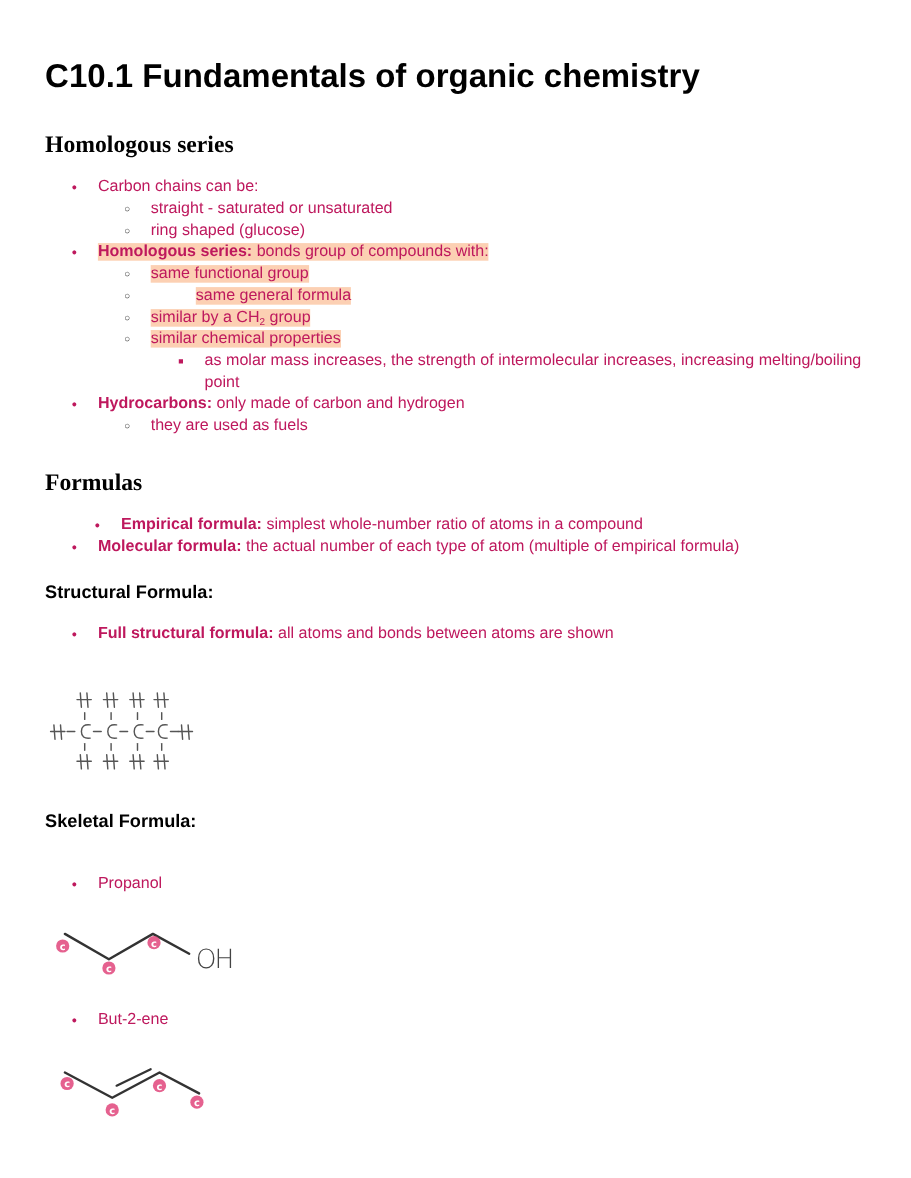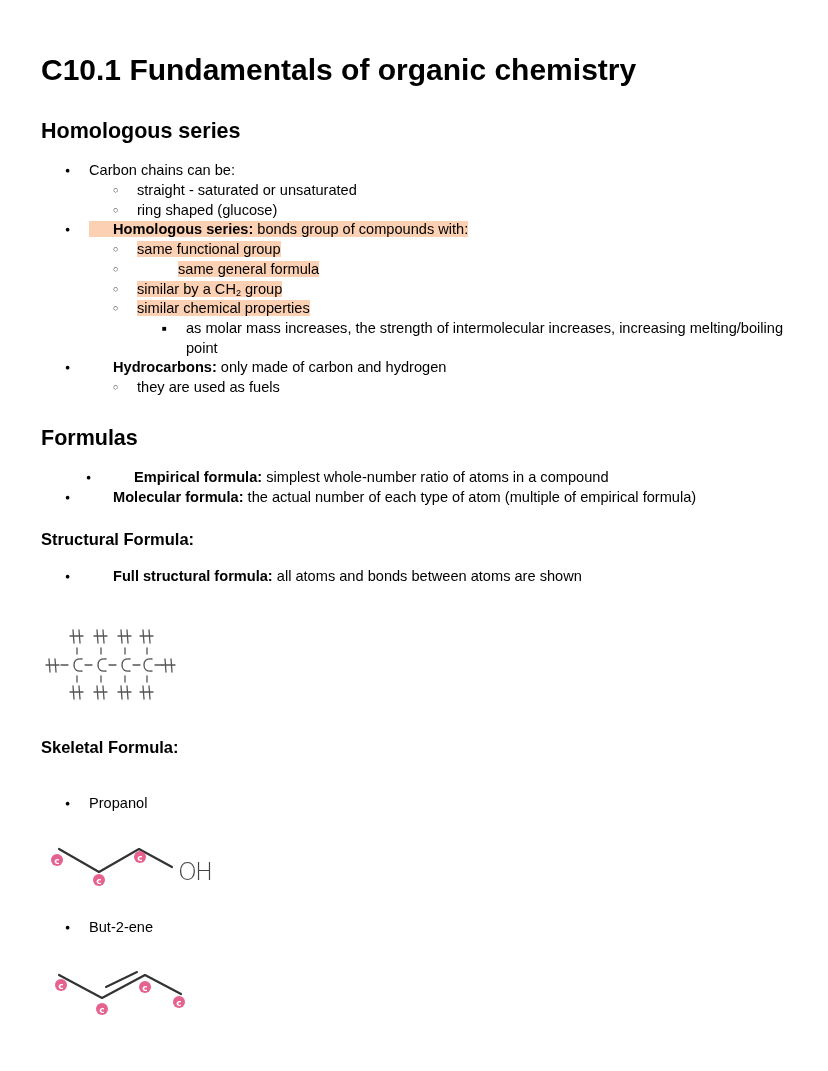--- a/index.html
+++ b/index.html
@@ -9,34 +9,35 @@
   }
   .page { position: absolute; left: 16px; top: 0; width: 816px; height: 1071px; }
   h1 {
     position: absolute; left: 25px; top: 52px; margin: 0;
     font-size: 30px; font-weight: bold; letter-spacing: 0px; line-height: 36px;
     white-space: nowrap;
   }
   h2 {
     position: absolute; margin: 0; font-size: 21.5px; font-weight: bold; line-height: 26px;
     white-space: nowrap;
+    font-family: Liberation Serif, serif;
   }
   h3 {
     position: absolute; margin: 0; font-size: 16.5px; font-weight: bold; line-height: 20px;
     white-space: nowrap;
   }
   .line {
     position: absolute; font-size: 14.6px; line-height: 19.7px; white-space: nowrap;
-    color: #000000;
+    color: #be185d;
   }
   .b1::before { content: "\25CF"; position: absolute; left: -24px; top: 0; font-size: 8.5px; line-height: 19.7px; }
   .b2::before { content: "\25CB"; position: absolute; left: -24px; top: 0; font-size: 9px; line-height: 19.7px; color: #333; }
   .b3::before { content: "\25A0"; position: absolute; left: -24px; top: 0; font-size: 8px; line-height: 19.7px; }
   .hl { background: #fcd0b3; }
-  b { font-weight: bold; padding-left: 24px; }
+  b { font-weight: bold; }
   sub { font-size: 9px; vertical-align: -2px; line-height: 0; }
   svg { position: absolute; overflow: visible; }
 </style>
 </head>
 <body>
 
 <div class="page">
 
   <h1>C10.1 Fundamentals of organic chemistry</h1>
 

